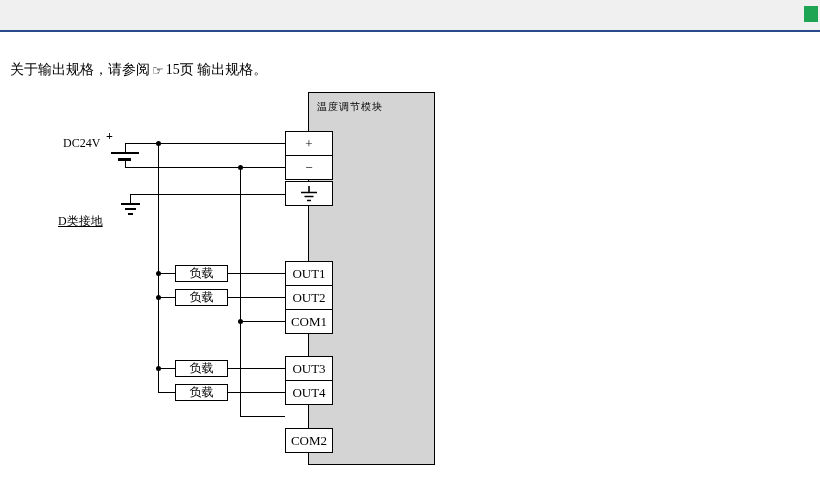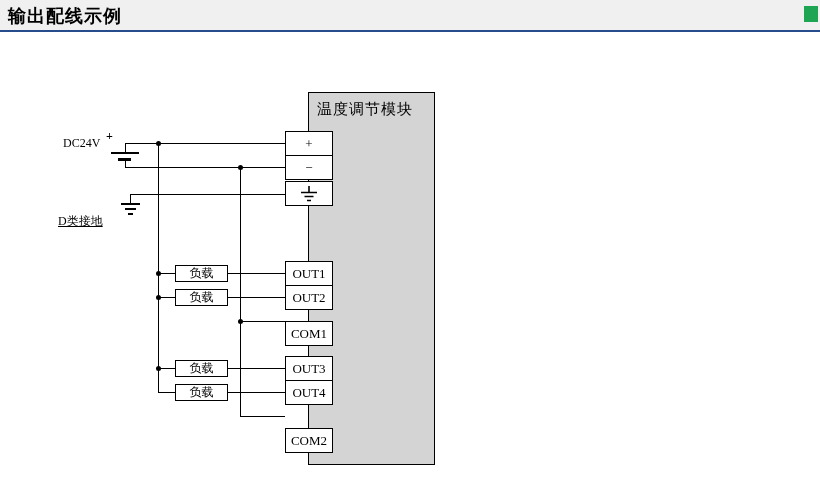--- a/index.html
+++ b/index.html
@@ -13,44 +13,46 @@
   .section-tab{position:absolute;left:804px;top:6px;width:14px;height:16px;background:#1ea553;}
   .header-rule{position:absolute;left:0;top:30px;width:820px;height:2px;background:#274b8d;}
 
   
   .intro-line{position:absolute;left:10px;font-size:14px;white-space:nowrap;}
   .ref-icon{display:inline-block;font-size:13px;margin:0 2px;vertical-align:-1px;}
 
   
   .module-box{position:absolute;left:308px;top:92px;width:127px;height:373px;
               background:#d4d4d4;border:1px solid #000;box-sizing:border-box;}
-  .module-label{position:absolute;left:317px;top:100px;font-size:15px;letter-spacing:1px;}
+  .module-label{position:absolute;left:317px;top:100px;font-size:10px;letter-spacing:1px;}
 
   .term{position:absolute;left:285px;width:48px;height:25px;background:#fff;border:1px solid #000;
         box-sizing:border-box;display:flex;align-items:center;justify-content:center;
         font-size:13px;z-index:3;}
   .load{position:absolute;left:175px;width:53px;height:17px;background:#fff;border:1px solid #000;
         box-sizing:border-box;display:flex;align-items:center;justify-content:center;
         font-size:12px;z-index:3;}
 
   .w{position:absolute;background:#000;z-index:1;}
   .dot{position:absolute;width:5px;height:5px;background:#000;border-radius:50%;z-index:2;}
 
   .lbl{position:absolute;font-size:12px;white-space:nowrap;}
 </style>
 </head>
 <body>
 
 <div id="page">
 
   <div class="header-bar"></div>
-  <div class="page-title">输出配线示例</div>
   <div class="section-tab"></div>
   <div class="header-rule"></div>
 
+  <div class="intro-line" style="top:61px;">
+    <span>关于输出规格，请参阅</span><span class="ref-icon">☞</span><span>15页 输出规格。</span>
+  </div>
 
   <div class="module-box"></div>
   <div class="module-label">温度调节模块</div>
 
   <div class="w" style="left:125px;top:143px;width:160px;height:1px;"></div>
   <div class="w" style="left:125px;top:167px;width:160px;height:1px;"></div>
   <div class="w" style="left:130px;top:194px;width:155px;height:1px;"></div>
   <div class="w" style="left:158px;top:143px;width:1px;height:250px;"></div>
   <div class="w" style="left:240px;top:167px;width:1px;height:250px;"></div>
 
@@ -114,21 +116,21 @@
     <svg width="20" height="16" viewBox="0 0 20 16">
       <path d="M10 0 V6 M2 6.5 H18 M5.5 10.5 H14.5 M8 14.5 H12" stroke="#000" stroke-width="1.6" fill="none"></path>
     </svg>
   </div>
   <div class="term" style="top:261px;">
     <span>OUT1</span>
     </div>
   <div class="term" style="top:285px;">
     <span>OUT2</span>
     </div>
-  <div class="term" style="top:309px;margin-top:12px;">
+  <div class="term" style="top:309px;">
     <span>COM1</span>
     </div>
   <div class="term" style="top:356px;">
     <span>OUT3</span>
     </div>
   <div class="term" style="top:380px;">
     <span>OUT4</span>
     </div>
   <div class="term" style="top:428px;">
     <span>COM2</span>

